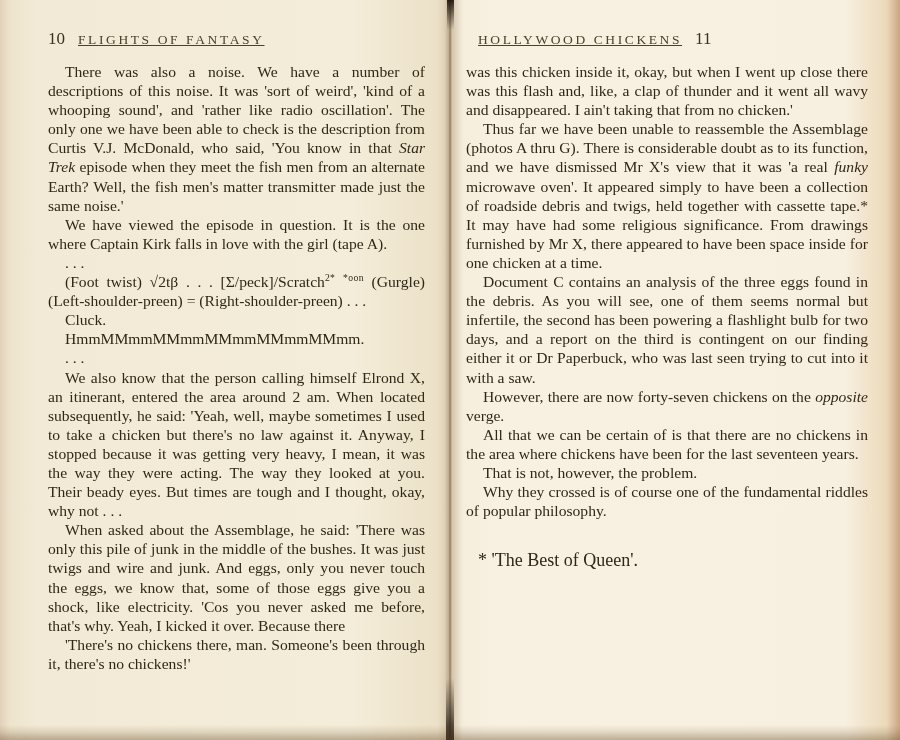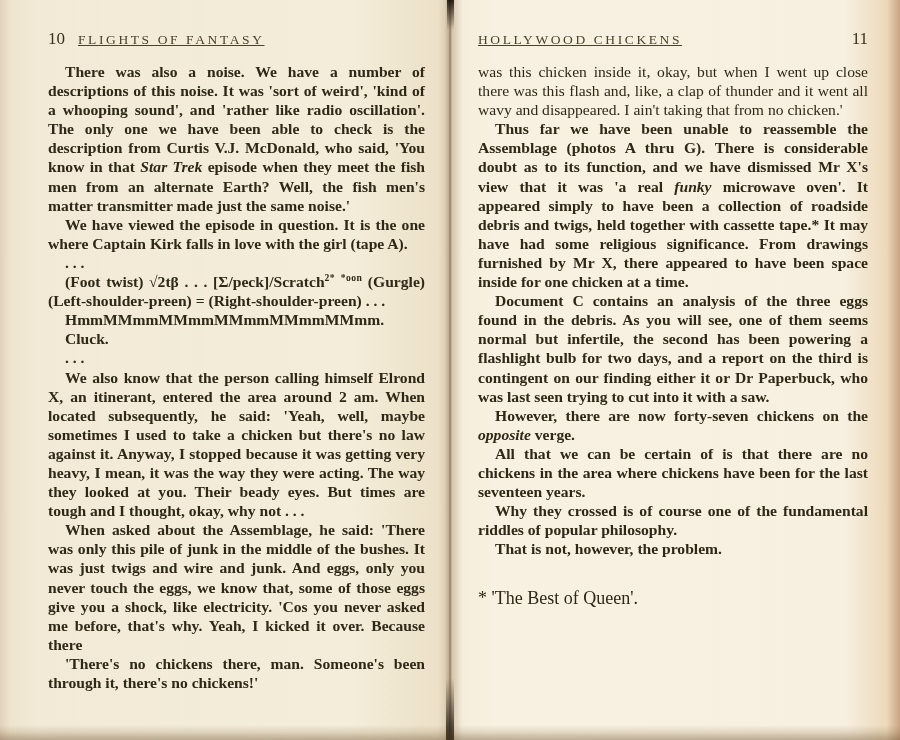--- a/index.html
+++ b/index.html
@@ -65,43 +65,43 @@
     left: 8px; bottom: 0;
     width: 8px; height: 62px;
     background: linear-gradient(0deg, rgba(22,13,6,0.88), rgba(22,13,6,0));
   }
   .running-head {
     display: flex;
     align-items: baseline;
     gap: 13px;
   }
   .page-left .running-head { margin: 29px 25px 0 48px; }
-  .page-right .running-head { margin: 29px 32px 0 28px; justify-content: space-between; }
+  .page-right .running-head { margin: 29px 32px 0 28px; justify-content: flex-start; }
   .head-title {
     font-size: 13.5px;
     letter-spacing: 2.6px;
     color: #4a4129;
     white-space: nowrap;
     text-decoration: underline;
   }
   .page-num {
     font-size: 17px;
     color: #38311d;
   }
   .body-text {
     margin-top: 13px;
     font-size: 15.6px;
     line-height: 19.1px;
     text-align: justify;
     color: #2f2817;
   }
   .page-left .body-text { margin-left: 48px; margin-right: 25px; }
-  .page-right .body-text { margin-left: 28px; margin-right: 32px; }
+  .page-right .body-text { margin-left: 16px; margin-right: 32px; }
   .para { margin: 0; padding: 0; }
-  .para.indent { text-indent: 17px; font-weight: bold; }
+  .para.indent { text-indent: 17px; }
   .para i { font-style: italic; }
   .para sup {
     font-size: 0.62em;
     line-height: 0;
     vertical-align: super;
     letter-spacing: 0.4px;
   }
   .footnote {
     margin: 30px 32px 0 28px;
     font-size: 18px;
@@ -116,41 +116,41 @@
   <div class="page page-left">
     <div class="running-head">
       <span class="page-num">10</span>
       <span class="head-title">FLIGHTS OF FANTASY</span>
     </div>
     <div class="body-text">
         <p class="para indent"><span>There was also a noise. We have a number of descriptions of this noise. It was 'sort of weird', 'kind of a whooping sound', and 'rather like radio oscillation'. The only one we have been able to check is the description from Curtis V.J. McDonald, who said, 'You know in that </span><i>Star Trek</i><span> episode when they meet the fish men from an alternate Earth? Well, the fish men's matter transmitter made just the same noise.'</span></p>
         <p class="para indent"><span>We have viewed the episode in question. It is the one where Captain Kirk falls in love with the girl (tape A).</span></p>
         <p class="para indent"><span>. . .</span></p>
         <p class="para indent"><span>(Foot twist) √2tβ . . . [Σ/peck]/Scratch</span><sup>2*</sup><span> </span><sup>*oon</sup><span> (Gurgle) (Left-shoulder-preen) = (Right-shoulder-preen) . . .</span></p>
+        <p class="para indent"><span>Cluck.</span></p>
         <p class="para indent"><span>HmmMMmmMMmmMMmmMMmmMMmm.</span></p>
-        <p class="para indent"><span>Cluck.</span></p>
         <p class="para indent"><span>. . .</span></p>
         <p class="para indent"><span>We also know that the person calling himself Elrond X, an itinerant, entered the area around 2 am. When located subsequently, he said: 'Yeah, well, maybe sometimes I used to take a chicken but there's no law against it. Anyway, I stopped because it was getting very heavy, I mean, it was the way they were acting. The way they looked at you. Their beady eyes. But times are tough and I thought, okay, why not . . .</span></p>
         <p class="para indent"><span>When asked about the Assemblage, he said: 'There was only this pile of junk in the middle of the bushes. It was just twigs and wire and junk. And eggs, only you never touch the eggs, we know that, some of those eggs give you a shock, like electricity. 'Cos you never asked me before, that's why. Yeah, I kicked it over. Because there</span></p>
         <p class="para indent"><span>'There's no chickens there, man. Someone's been through it, there's no chickens!'</span></p>
       </div>
   </div>
 
   <div class="page page-right">
     <div class="running-head">
       <span class="head-title">HOLLYWOOD CHICKENS</span>
       <span class="page-num">11</span>
     </div>
     <div class="body-text">
         <p class="para"><span>was this chicken inside it, okay, but when I went up close there was this flash and, like, a clap of thunder and it went all wavy and disappeared. I ain't taking that from no chicken.'</span></p>
         <p class="para indent"><span>Thus far we have been unable to reassemble the Assemblage (photos A thru G). There is considerable doubt as to its function, and we have dismissed Mr X's view that it was 'a real </span><i>funky</i><span> microwave oven'. It appeared simply to have been a collection of roadside debris and twigs, held together with cassette tape.* It may have had some religious significance. From drawings furnished by Mr X, there appeared to have been space inside for one chicken at a time.</span></p>
         <p class="para indent"><span>Document C contains an analysis of the three eggs found in the debris. As you will see, one of them seems normal but infertile, the second has been powering a flashlight bulb for two days, and a report on the third is contingent on our finding either it or Dr Paperbuck, who was last seen trying to cut into it with a saw.</span></p>
         <p class="para indent"><span>However, there are now forty-seven chickens on the </span><i>opposite</i><span> verge.</span></p>
         <p class="para indent"><span>All that we can be certain of is that there are no chickens in the area where chickens have been for the last seventeen years.</span></p>
+        <p class="para indent"><span>That is not, however, the problem.</span></p>
         <p class="para indent"><span>Why they crossed is of course one of the fundamental riddles of popular philosophy.</span></p>
-        <p class="para indent"><span>That is not, however, the problem.</span></p>
       </div>
     <div class="footnote">* 'The Best of Queen'.</div>
   </div>
 
   <div class="gutter"></div>
 
 </div>
 
 </body></html>

